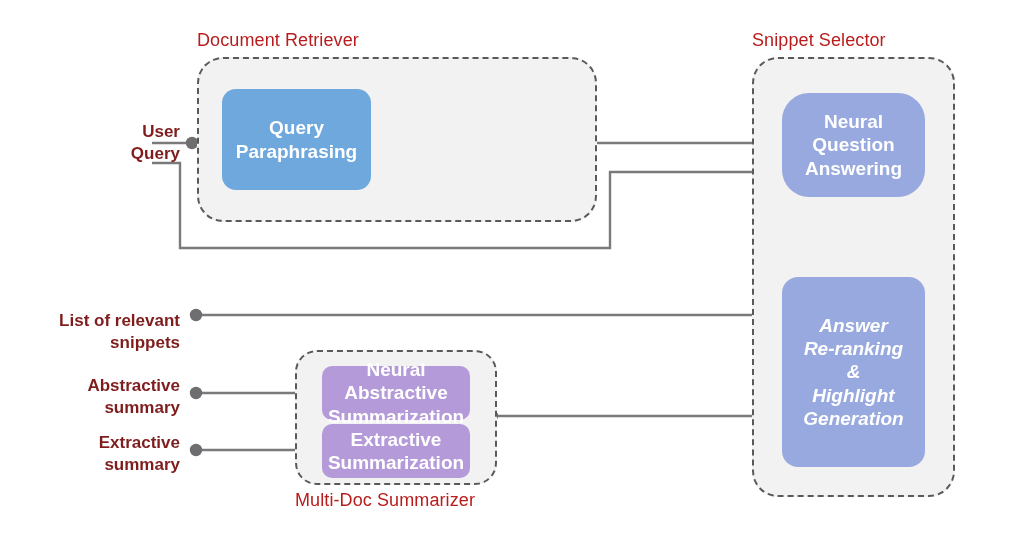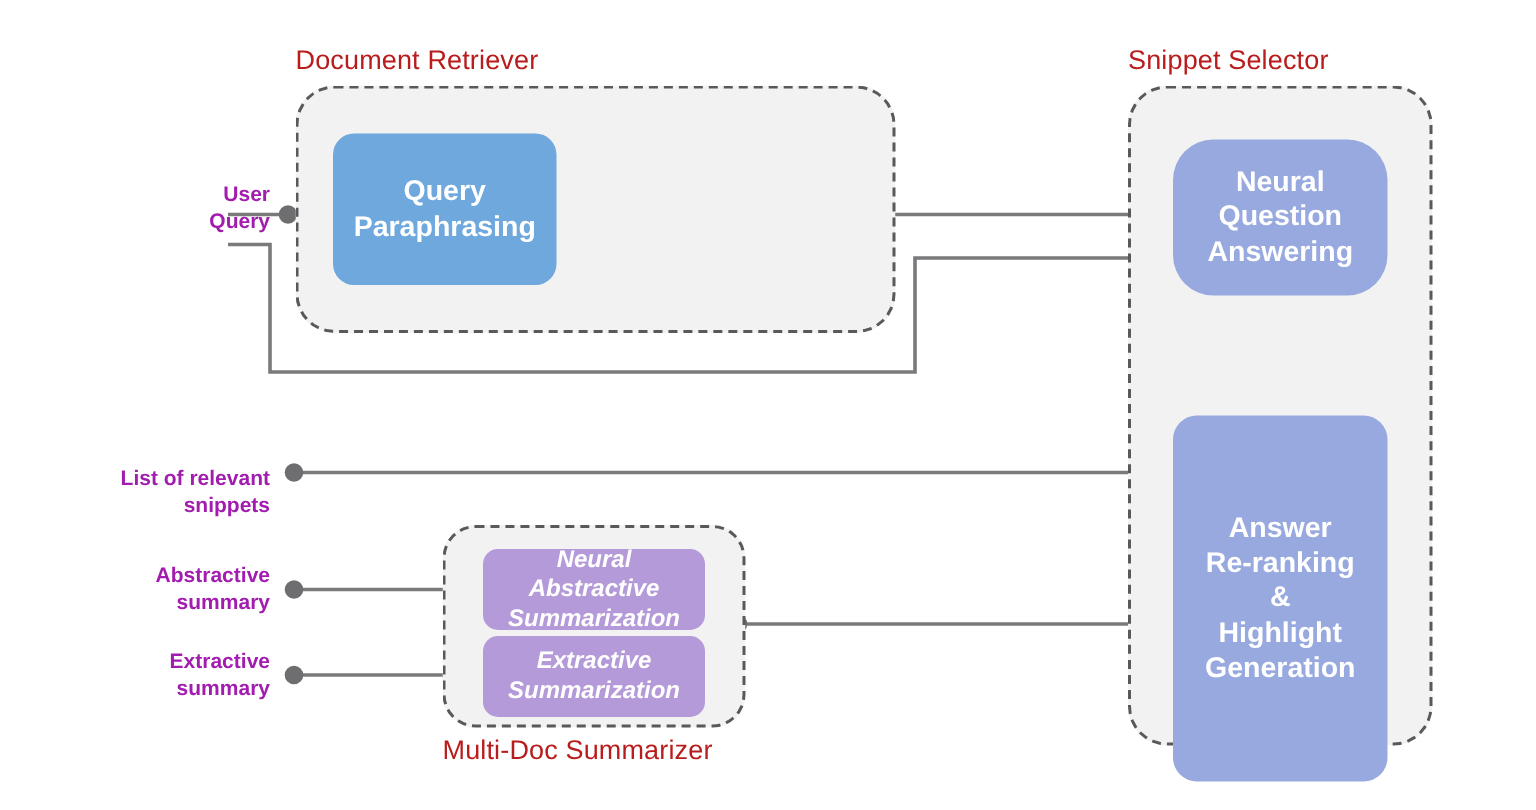--- a/index.html
+++ b/index.html
@@ -53,27 +53,27 @@
     justify-content: center;
     text-align: center;
     color: #ffffff;
     border-radius: 12px;
     line-height: 1.22;
     padding: 2px 6px;
     font-weight: 700;
   }
   .node-blue   { background: #6fa8dc; font-size: 19px; border-radius: 14px; }
   .node-indigo { background: #97a9de; font-size: 19px; border-radius: 16px; }
-  .node-purple { background: #b49ad8; font-size: 16px; border-radius: 10px; font-weight: 600; font-style: italic; }
+  .node-purple { background: #b49ad8; font-size: 19px; border-radius: 10px; font-weight: 600; }
 
   
   .io-label {
     position: absolute;
-    color: #a21caf;
-    font-size: 14px;
+    color: #7f1d1d;
+    font-size: 17px;
     font-weight: 700;
     text-align: right;
     line-height: 1.28;
     white-space: pre-line;
   }
 </style>
 </head>
 <body>
 
 <div id="canvas">
@@ -119,21 +119,21 @@
 Paraphrasing</div>
 
 
   <div class="group" style="left:752px; top:57px; width:203px; height:440px;"></div>
   <div class="group-title" style="left:752px; top:30px; width:203px;">Snippet Selector</div>
 
   <div class="node node-indigo" style="left:782px; top:93px; width:143px; height:104px; white-space:pre-line;border-radius:27px;">Neural
 Question
 Answering</div>
 
-  <div class="node node-indigo" style="left:782px; top:277px; width:143px; height:244px; white-space:pre-line;">Answer
+  <div class="node node-indigo" style="left:782px; top:277px; width:143px; height:190px; white-space:pre-line;font-style:italic;">Answer
 Re-ranking
 &amp;
 Highlight
 Generation</div>
 
   <div class="group" style="left:295px; top:350px; width:202px; height:135px; border-radius:22px;"></div>
   <div class="group-title" style="left:295px; top:490px; width:202px;">Multi-Doc Summarizer</div>
 
   <div class="node node-purple" style="left:322px; top:366px; width:148px; height:54px; white-space:pre-line;">Neural Abstractive
 Summarization</div>

